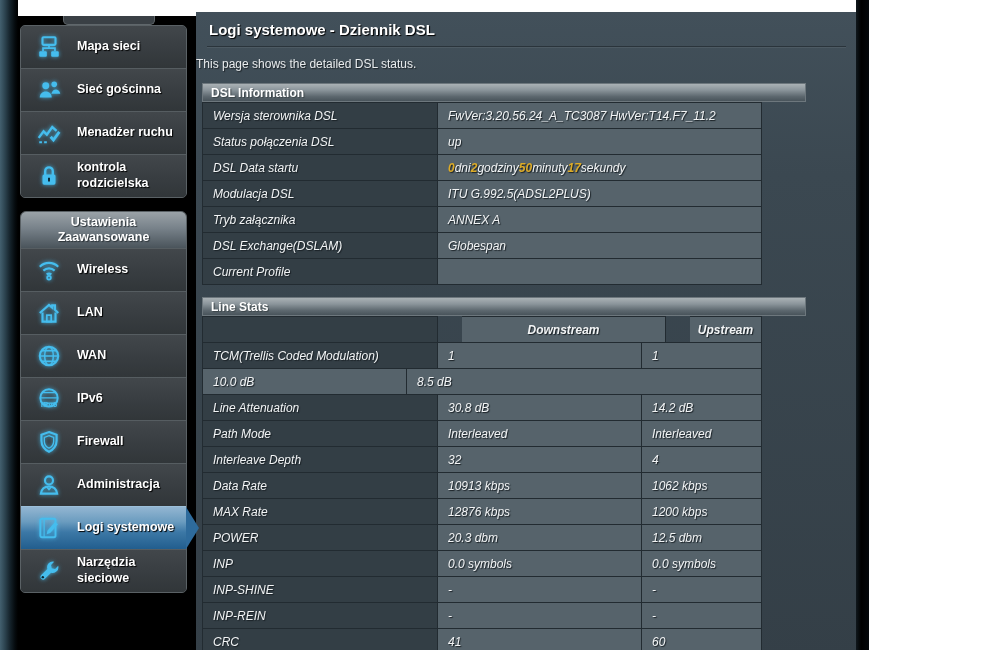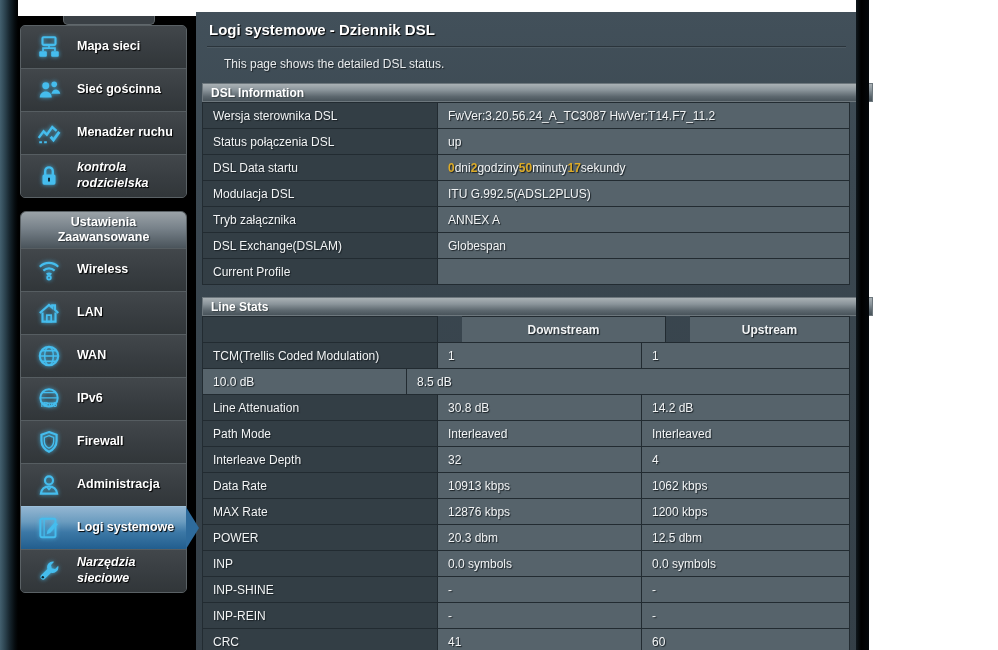--- a/index.html
+++ b/index.html
@@ -33,21 +33,21 @@
   .sb-group.adv{top:195px;border-radius:6px 6px 5px 5px;}
   .sb-item{
     position:relative;
     display:flex;align-items:center;
     min-height:42px;
     background:linear-gradient(180deg,#42474b 0%,#383d41 55%,#313639 100%);
     border-top:1px solid #565d61;
     cursor:pointer;
   }
   .sb-group .sb-item:first-child{border-top:none;border-radius:4px 4px 0 0;}
-  .sb-group .sb-item:last-child{border-radius:0 0 4px 4px;font-style:italic;}
+  .sb-group .sb-item:last-child{border-radius:0 0 4px 4px;}
   .sb-icon{
     width:30px;height:30px;margin-left:13px;flex:0 0 30px;
     display:flex;align-items:center;justify-content:center;
   }
   .sb-icon svg{filter:drop-shadow(0 0 2px rgba(70,190,240,.85));}
   .sb-label{
     margin-left:13px;margin-right:6px;
     color:#ffffff;font-size:12.5px;font-weight:bold;line-height:1.25;
     text-shadow:1px 1px 1px #000;
   }
@@ -76,35 +76,35 @@
   }
   .page-title{
     margin:9px 10px 0 13px;color:#ffffff;font-size:15px;font-weight:bold;
     text-shadow:1px 1px 1px #000;
   }
   .divider{
     margin:8px 10px 0 11px;height:0;
     border-top:1px solid #2a343b;border-bottom:1px solid #4d5a63;
   }
   .page-desc{
-    margin:9px 0 0 28px;color:#e9ecee;font-size:12px;
+    margin:9px 0 0 0;color:#e9ecee;font-size:12px;
     text-shadow:1px 1px 1px #1c2328;
   }
   .section-bar{
-    margin:12px 0 0 6px;width:671px;height:19px;box-sizing:border-box;
+    margin:12px 0 0 6px;width:604px;height:19px;box-sizing:border-box;
     display:flex;align-items:center;
     background:linear-gradient(180deg,#aab1b5 0%,#8b959b 35%,#5b666d 75%,#49545b 100%);
     border:1px solid #6d777d;
     color:#fff;font-size:12px;font-weight:bold;
     text-shadow:1px 1px 1px #3a4347;
     padding-left:8px;
   }
   .tbl{
-    margin:0 0 0 6px;width:648px;box-sizing:border-box;
-    border-left:1px solid #222b31;border-bottom:1px solid #222b31;
+    margin:0 0 0 6px;width:560px;box-sizing:border-box;
+    border-left:1px solid #222b31;border-bottom:1px solid #222b31;font-style:italic;
   }
   .trow{display:flex;height:26px;}
   .tcell{
     box-sizing:border-box;height:26px;display:flex;align-items:center;
     border-right:1px solid #222b31;border-top:1px solid #222b31;
     color:#f2f4f5;font-size:12px;padding-left:10px;
     text-shadow:1px 1px 1px #1a2126;
     overflow:hidden;white-space:nowrap;
   }
   .tcell.lab{width:235px;flex:0 0 235px;background:#333e45;}

